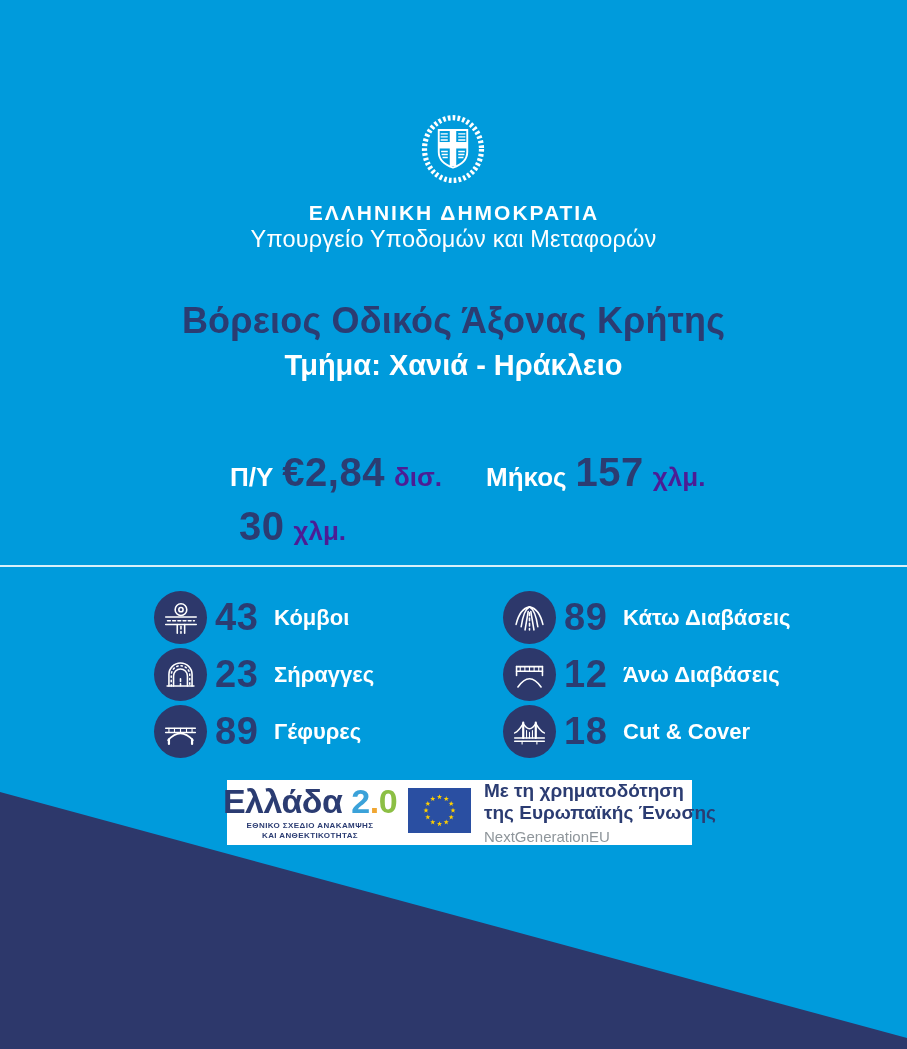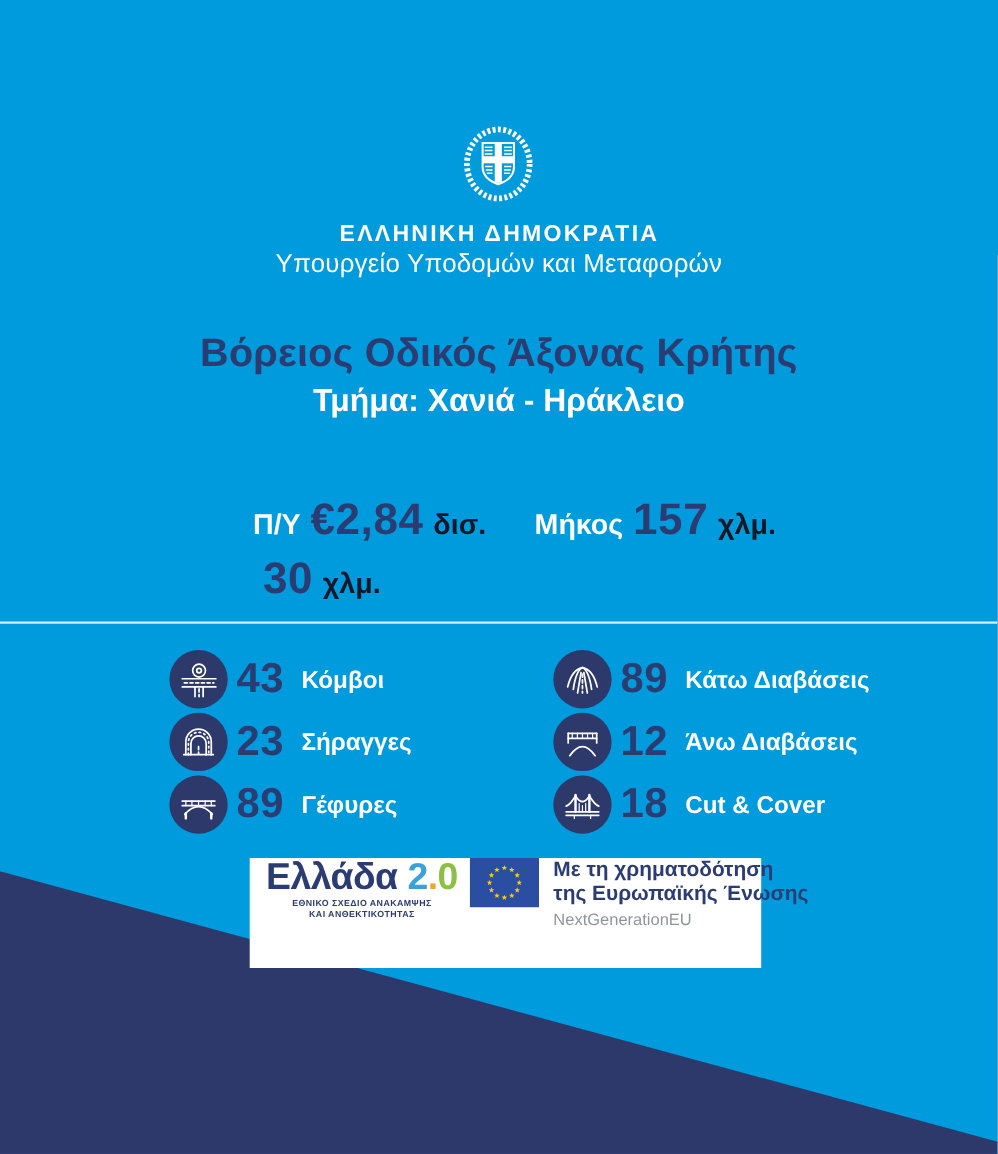--- a/index.html
+++ b/index.html
@@ -42,21 +42,21 @@
     left:0;right:0;top:349px;text-align:center;color:#fff;
     font-size:29px;font-weight:700;
   }
 
   
   .summary{left:230px;top:450px;color:#fff;}
   .summary-line{display:flex;align-items:baseline;white-space:nowrap;}
   .summary-line + .summary-line{margin-top:9px;}
   .sum-label{font-size:26px;font-weight:600;color:#fff;}
   .sum-value{font-size:40px;font-weight:800;color:var(--navy-text);margin:0 9px;letter-spacing:.5px;}
-  .sum-unit{font-size:26px;font-weight:600;color:#0f172a;}
+  .sum-unit{font-size:26px;font-weight:600;color:#4c1d95;}
   .sum-gap{display:inline-block;width:44px;}
 
   
   .divider{left:0;top:565px;width:907px;height:2px;background:rgba(255,255,255,.85);}
 
   
   .stat-col{display:flex;flex-direction:column;gap:4px;}
   .stat-col.left{left:154px;top:591px;}
   .stat-col.right{left:503px;top:591px;}
   .stat-row{display:flex;align-items:center;height:53px;}
@@ -71,22 +71,22 @@
   .stat-icon svg .dash{stroke-dasharray:3 2.6;}
   .stat-icon svg .dash2{stroke-dasharray:1.5 3.2;}
   .stat-value{
     font-size:38px;font-weight:800;color:var(--navy-text);
     margin-left:8px;min-width:52px;letter-spacing:.5px;
   }
   .stat-label{font-size:22px;font-weight:600;color:#fff;margin-left:7px;white-space:nowrap;}
 
   
   .funding-box{
-    left:227px;top:780px;width:465px;height:100px;background:#fff;
-    display:flex;align-items:flex-start;padding-left:19px;z-index:3;
+    left:227px;top:780px;width:465px;height:65px;background:#fff;
+    display:flex;align-items:center;z-index:3;
   }
   .greece20{width:166px;display:flex;flex-direction:column;align-items:center;}
   .greece20-word{font-size:34px;font-weight:800;letter-spacing:-.5px;line-height:1;white-space:nowrap;}
   .greece20-word .brand{color:var(--navy-text);}
   .greece20-plan{
     margin-top:3px;font-size:8px;font-weight:700;color:var(--navy-text);
     letter-spacing:.4px;text-align:center;line-height:1.25;white-space:nowrap;
   }
   .eu-flag{margin-left:15px;flex:0 0 63px;}
   .eu-text{margin-left:13px;line-height:1.18;}

